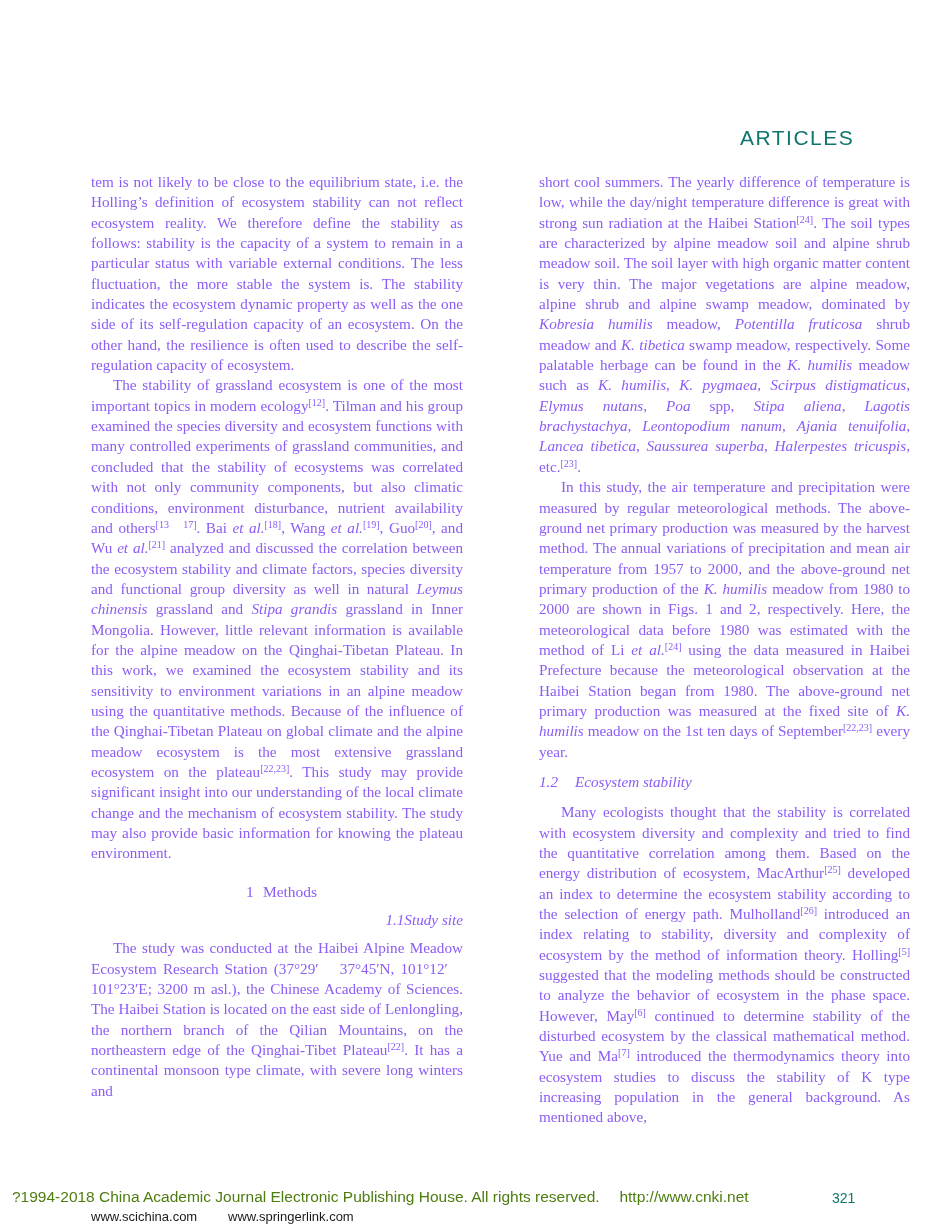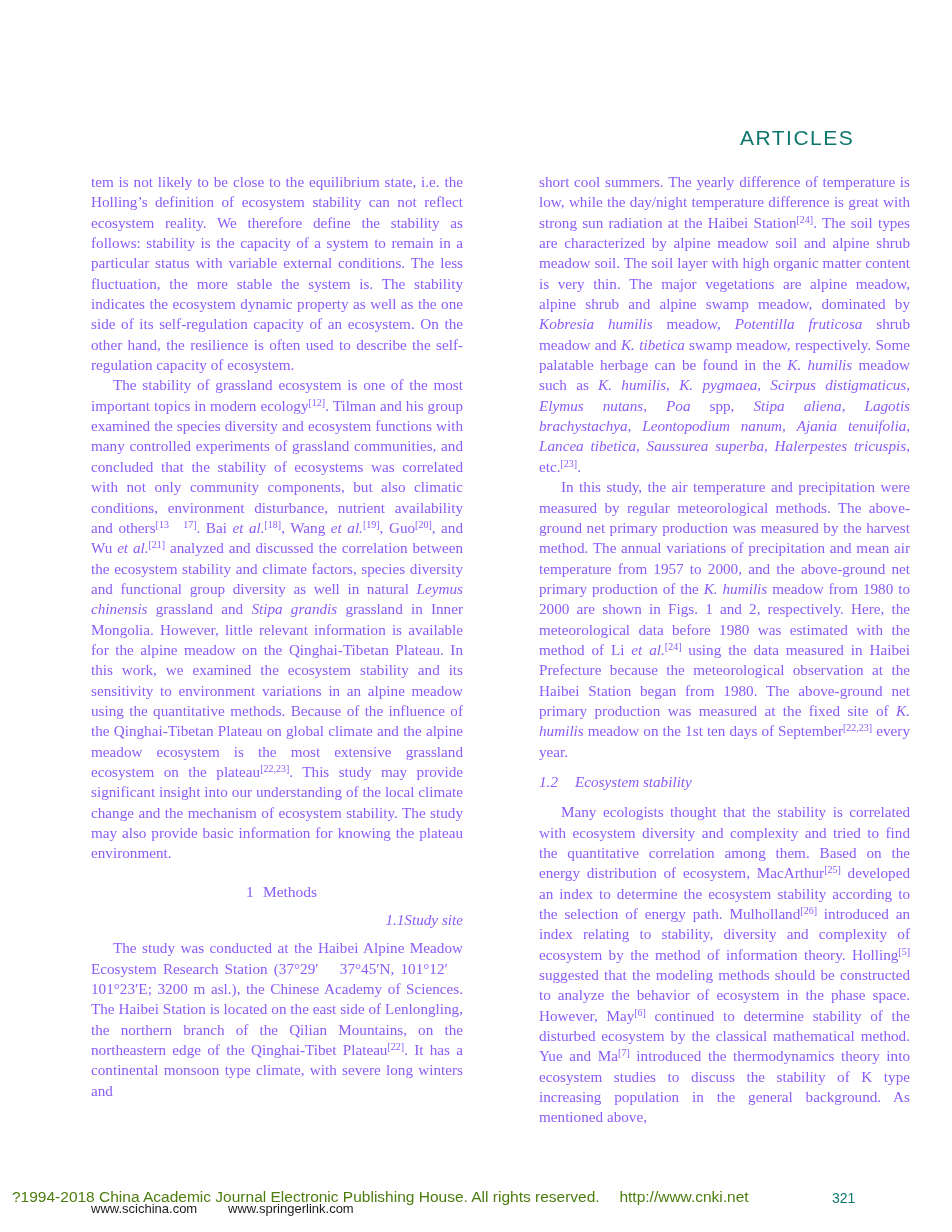--- a/index.html
+++ b/index.html
@@ -27,21 +27,21 @@
   .subsec-h .num { display: inline-block; width: 36px; }
   .subsec-h2 { margin: 10px 0 10px 0 !important; font-style: italic; text-align: left !important; }
   .footer {
     position: absolute; top: 1188px; left: 0; width: 952px; height: 20px;
   }
   .footer .watermark {
     position: absolute; left: 12px; top: 0;
     font-family: Liberation Sans, sans-serif; font-size: 15.5px; color: #4d7c0f; white-space: nowrap;
   }
   .footer .link {
-    position: absolute; top: 13px;
+    position: absolute; top: 21px;
     font-family: "Liberation Sans", sans-serif; font-size: 13px; color: #1a1a1a; white-space: nowrap;
   }
   .footer .page-num {
     position: absolute; left: 832px; top: 2px;
     font-family: "Liberation Sans", sans-serif; font-size: 14px; color: #0f766e;
   }
 </style>
 </head>
 <body>
 

